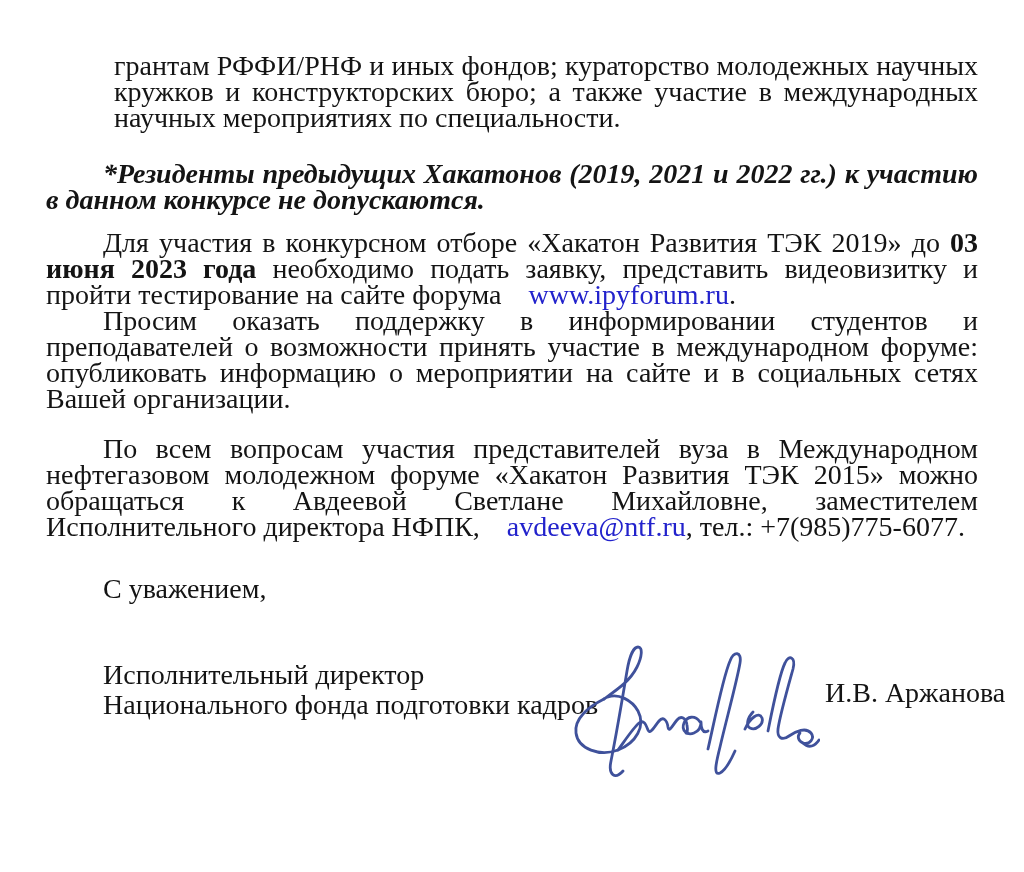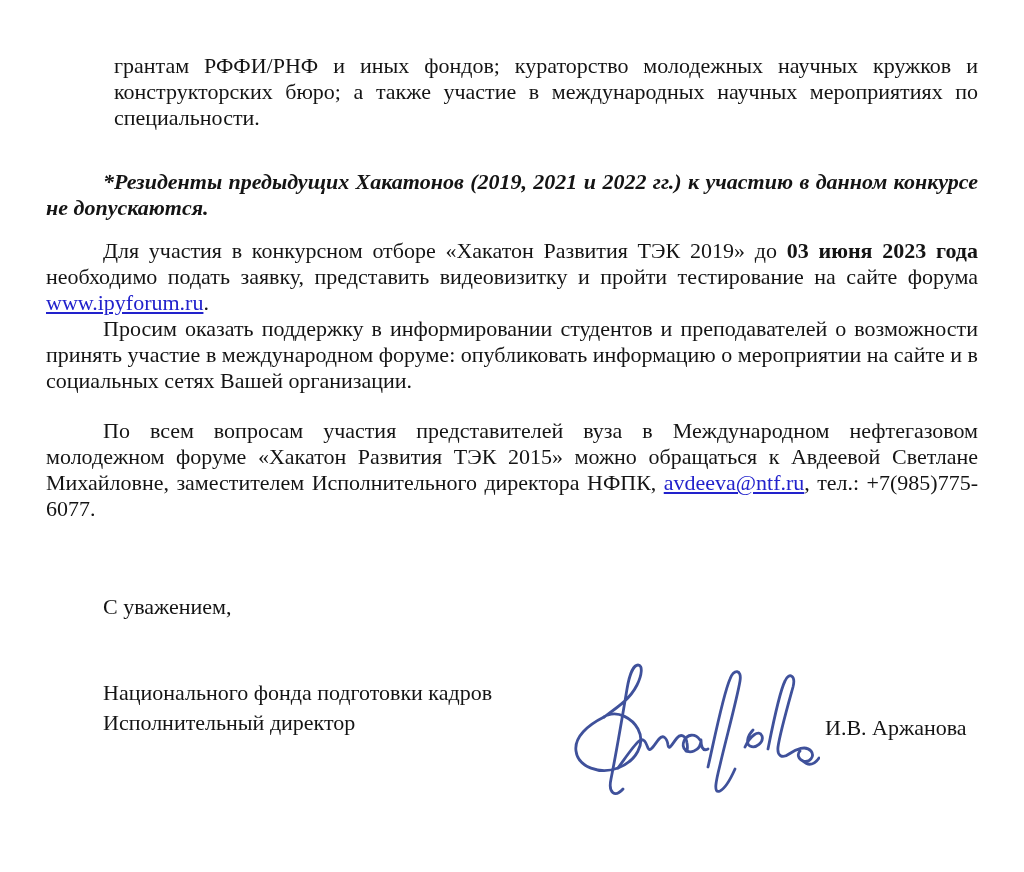--- a/index.html
+++ b/index.html
@@ -3,42 +3,42 @@
 <meta charset="utf-8">
 <style>
   html, body { margin:0; padding:0; background:#ffffff; }
   .page {
     position:relative;
     width:1024px; height:872px;
     box-sizing:border-box;
     padding:53px 46px 0 46px;
     background:#ffffff;
     font-family:"Liberation Serif", serif;
-    font-size:22px;
+    font-size:28px;
     line-height:26px;
     color:#141414;
     overflow:hidden;
   }
   p { margin:0; text-align:justify; text-indent:57px; }
   p.hang { margin-left:68px; text-indent:0; }
   .note { font-weight:bold; font-style:italic; }
   .b { font-weight:bold; }
   .lnk {
     color:var(--link_color, #2222cc);
-    text-decoration:underline;
     cursor:pointer;
+    margin-left:20px;
   }
-  .mt35 { margin-top:38px; }
+  .mt35 { margin-top:30px; }
   .mt17 { margin-top:17px; }
   .mt19 { }
   .mt24 { margin-top:24px; }
-  .mt72 { margin-top:72px; }
+  .mt72 { margin-top:36px; }
   .sig-row { position:relative; margin-top:54px; height:139px; }
   .sig-titles { margin-left:57px; line-height:30px; padding-top:4px; }
-  .sig-name { position:absolute; left:779px; top:24px; white-space:nowrap;margin-top:17px; }
+  .sig-name { position:absolute; left:779px; top:24px; white-space:nowrap; }
   .sig-svg { position:absolute; left:514px; top:-33px; width:260px; height:165px; }
   .sig-svg path {
     fill:none;
     stroke:var(--signature_ink, #3f519b);
     stroke-width:2.8;
     stroke-linecap:round;
     stroke-linejoin:round;
   }
 </style>
 </head>
@@ -54,22 +54,22 @@
 
   <p class="mt19"><span>Просим оказать поддержку в информировании студентов и преподавателей о возможности принять участие в международном форуме: опубликовать информацию о мероприятии на сайте и в социальных сетях Вашей организации.</span></p>
 
   <p class="mt24"><span>По всем вопросам участия представителей вуза в Международном нефтегазовом молодежном форуме «Хакатон Развития ТЭК 2015» можно обращаться к Авдеевой Светлане Михайловне, заместителем Исполнительного директора НФПК, </span><a class="lnk">avdeeva@ntf.ru</a><span>, тел.: +7(985)775-6077.</span></p>
 
 
   <p class="mt72"><span>С уважением,</span></p>
 
   <div class="sig-row">
     <div class="sig-titles">
+      <div>Исполнительный директор</div>
       <div>Национального фонда подготовки кадров</div>
-      <div>Исполнительный директор</div>
     </div>
 
     <svg class="sig-svg" viewBox="0 0 260 165" xmlns="http://www.w3.org/2000/svg" aria-hidden="true">
       <path d="M 63 148 C 55 157, 48 152, 51 138 C 55 118, 62 78, 67 48 C 69 36, 73 24, 78 24 C 83 24, 82 34, 77 44 C 70 58, 58 66, 44 76"></path>
       <path d="M 44 76 C 28 84, 14 96, 16 110 C 18 126, 40 134, 58 127 C 76 120, 86 103, 78 88 C 72 77, 58 70, 48 74"></path>
       <path d="M 58 127 C 66 116, 74 104, 79 100 C 84 96, 86 102, 88 107 C 90 112, 94 104, 99 98 C 103 93, 107 97, 108 104 C 109 110, 112 103, 117 97 C 121 92, 126 95, 127 102 C 128 108, 127 111, 126 110"></path>
       <path d="M 140 99 C 135 92, 127 93, 124 100 C 121 107, 127 113, 134 110 C 139 108, 141 103, 141 99 C 141 104, 142 111, 148 108"></path>
       <path d="M 148 126 C 154 100, 163 54, 170 38 C 174 28, 182 28, 180 40 C 177 58, 166 98, 160 124 C 156 140, 153 153, 160 150 C 166 147, 171 137, 175 128"></path>
       <path d="M 185 106 C 190 95, 199 88, 202 95 C 204 101, 196 108, 190 105 C 186 103, 187 95, 193 89"></path>
       <path d="M 208 108 C 212 88, 219 52, 225 40 C 229 31, 236 34, 233 46 C 228 64, 220 92, 218 106 C 217 115, 222 118, 229 113 C 236 108, 246 104, 251 110 C 255 115, 250 122, 243 120 C 238 118, 237 113, 240 110"></path>

